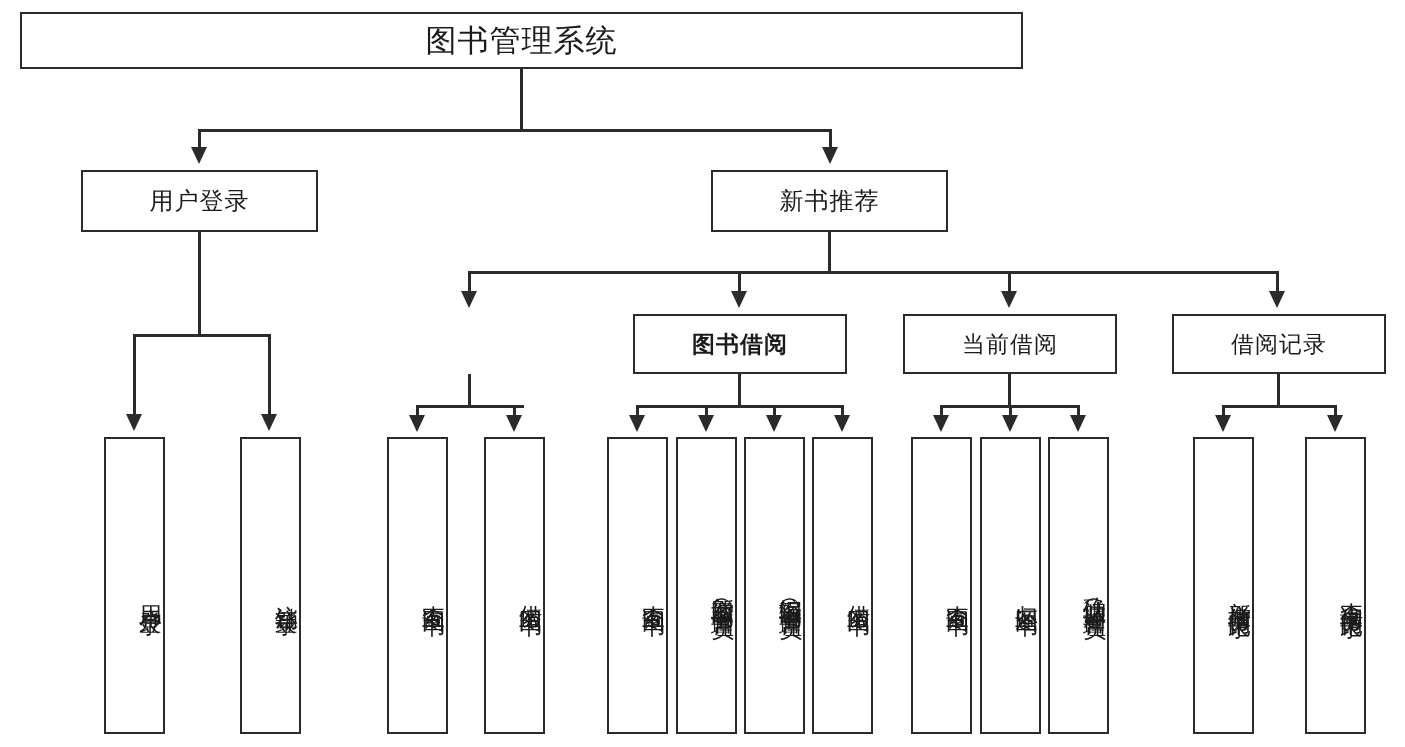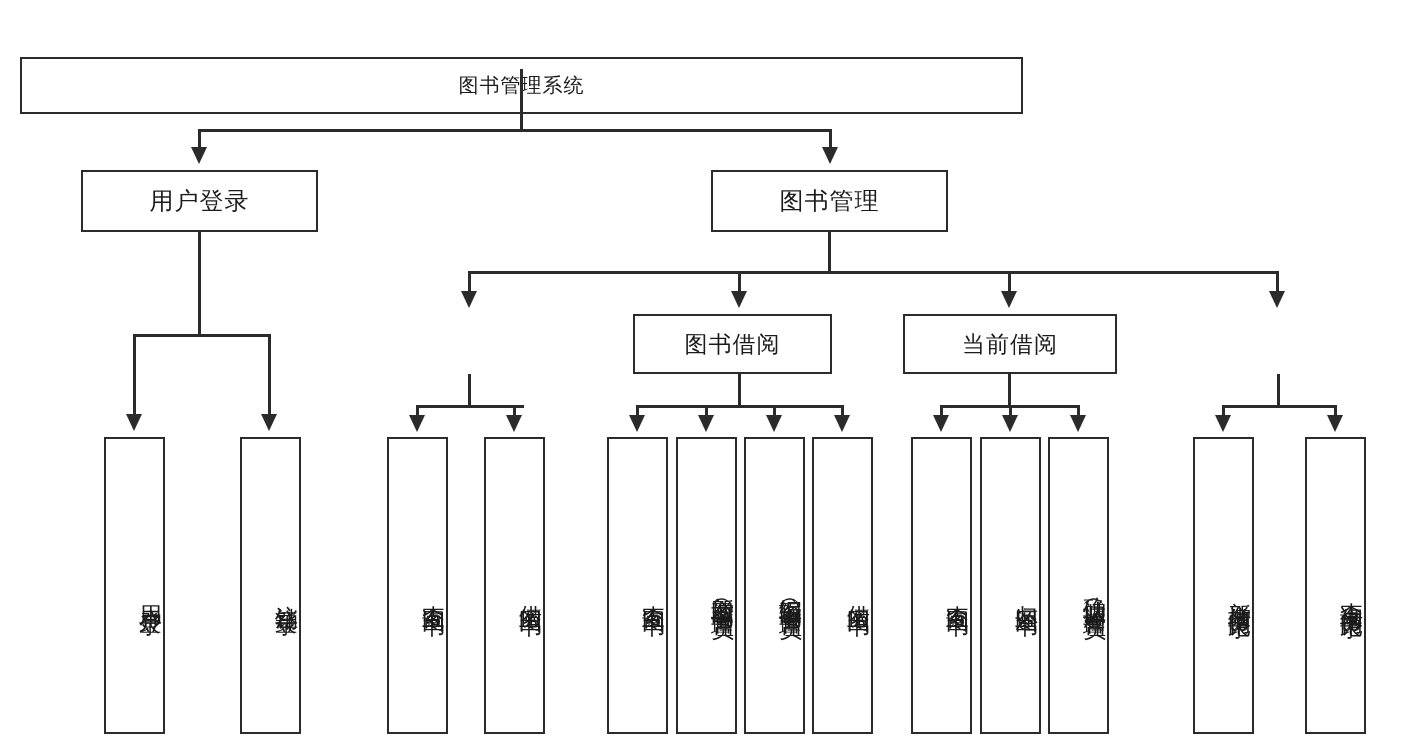--- a/index.html
+++ b/index.html
@@ -21,21 +21,21 @@
     box-sizing:border-box;
     border:2px solid #2b2b2b;
     background:#ffffff;
     display:flex;
     align-items:center;
     justify-content:center;
     text-align:center;
     color:#1b1b1b;
     letter-spacing:1px;
   }
-  .node.root{ font-size:20px;margin-top:45px; }
+  .node.root{ font-size:31px; }
   .node.lvl1{ font-size:24px; }
   .node.lvl2{ font-size:23px; }
   .node.leaf{
     font-size:23px;
     writing-mode:vertical-rl;
     text-orientation:upright;
     align-items:flex-start;
     justify-content:center;
     padding-top:14px;
     line-height:1.08;
@@ -79,46 +79,49 @@
   <div class="ln v" style="left:198px;top:129px;width:3px;height:20px;"></div>
   <div class="arw" style="left:191px;top:147px;"></div>
   <div class="ln v" style="left:829px;top:129px;width:3px;height:20px;"></div>
   <div class="arw" style="left:822px;top:147px;"></div>
 
   <div class="node lvl1" style="left:81px;top:170px;width:237px;height:62px;">
     <span>用户登录</span>
   </div>
 
   <div class="node lvl1" style="left:711px;top:170px;width:237px;height:62px;">
-    <span>图书管理</span>
+    <span>新书推荐</span>
   </div>
 
   <div class="ln v" style="left:198px;top:232px;width:3px;height:104px;"></div>
   <div class="ln h" style="left:133px;top:334px;width:137px;height:3px;"></div>
   <div class="ln v" style="left:133px;top:334px;width:3px;height:82px;"></div>
   <div class="arw" style="left:126px;top:414px;"></div>
   <div class="ln v" style="left:268px;top:334px;width:3px;height:82px;"></div>
   <div class="arw" style="left:261px;top:414px;"></div>
 
   <div class="ln v" style="left:828px;top:232px;width:3px;height:42px;"></div>
   <div class="ln h" style="left:468px;top:271px;width:811px;height:3px;"></div>
   <div class="ln v" style="left:468px;top:271px;width:3px;height:22px;"></div>
   <div class="arw" style="left:461px;top:291px;"></div>
   <div class="ln v" style="left:738px;top:271px;width:3px;height:22px;"></div>
   <div class="arw" style="left:731px;top:291px;"></div>
   <div class="ln v" style="left:1008px;top:271px;width:3px;height:22px;"></div>
   <div class="arw" style="left:1001px;top:291px;"></div>
   <div class="ln v" style="left:1276px;top:271px;width:3px;height:22px;"></div>
   <div class="arw" style="left:1269px;top:291px;"></div>
 
-  <div class="node lvl2" style="left:633px;top:314px;width:199px;height:60px;">
+  <div class="node lvl2" style="left:633px;top:314px;width:214px;height:60px;font-weight:bold;">
     <span>图书借阅</span>
   </div>
   <div class="node lvl2" style="left:903px;top:314px;width:214px;height:60px;">
     <span>当前借阅</span>
+  </div>
+  <div class="node lvl2" style="left:1172px;top:314px;width:214px;height:60px;">
+    <span>借阅记录</span>
   </div>
 
   <div class="ln v" style="left:468px;top:374px;width:3px;height:34px;"></div>
   <div class="ln h" style="left:416px;top:405px;width:108px;height:3px;"></div>
   <div class="ln v" style="left:416px;top:405px;width:3px;height:12px;"></div>
   <div class="arw" style="left:409px;top:415px;"></div>
   <div class="ln v" style="left:513px;top:405px;width:3px;height:12px;"></div>
   <div class="arw" style="left:506px;top:415px;"></div>
 
   <div class="ln v" style="left:738px;top:374px;width:3px;height:34px;"></div>

